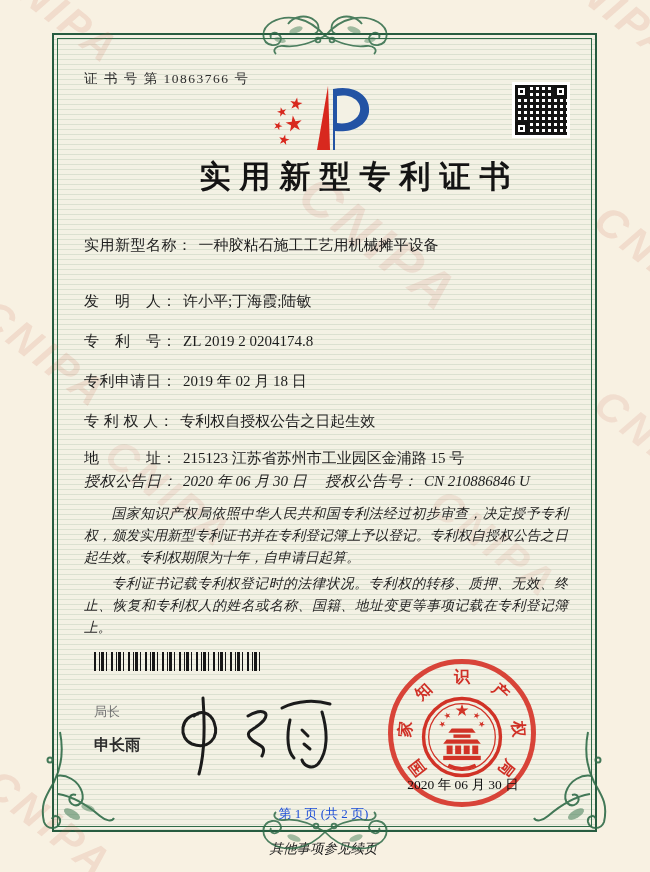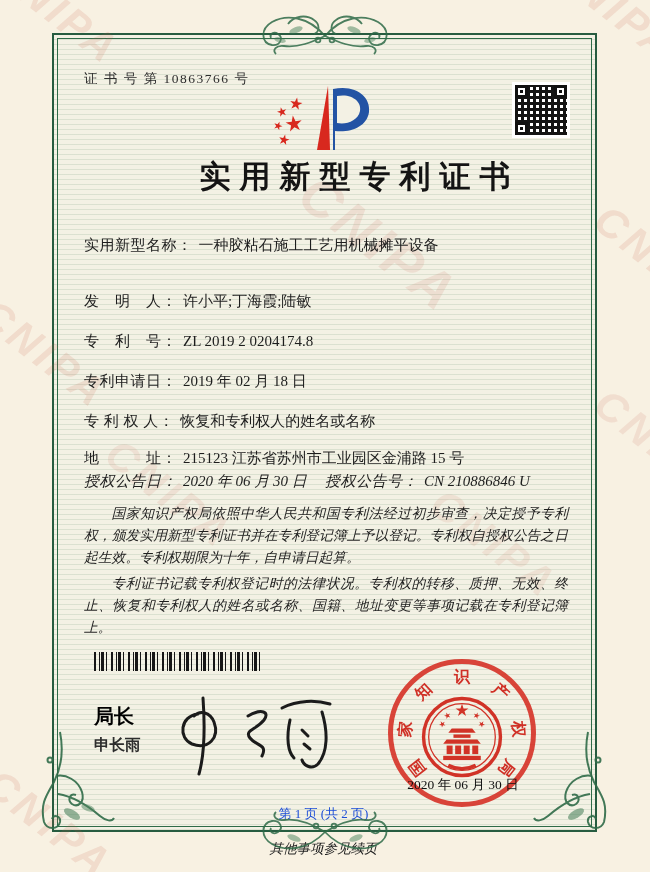--- a/index.html
+++ b/index.html
@@ -38,21 +38,21 @@
   .r0{top:0;} .r1{top:56px;} .r2{top:96px;} .r3{top:136px;} .r4{top:176px;} .r5{top:213px;} .r6{top:236px;font-style:italic;}
   .flabel{letter-spacing:0.5px;}
   .fvalue{margin-left:6px;}
   .pair2{position:absolute;left:241px;top:0;white-space:nowrap;}
   .paras{left:84px;top:503px;width:484px;font-size:13.8px;line-height:1.58;font-style:italic;color:#1f1f1f;}
   .paras p{margin:0 0 5px 0;text-indent:2em;text-align:justify;}
   .barcode{left:94px;top:652px;width:168px;height:19px;
      background-image:repeating-linear-gradient(90deg,#161616 0 2px,transparent 2px 5px,#161616 5px 6px,
        transparent 6px 7px,#161616 7px 10px,transparent 10px 12px,#161616 12px 13px,transparent 13px 17px);}
   .signer-title{left:94px;top:703px;font-family:"Liberation Sans","DejaVu Sans",sans-serif;
-     font-weight:700;font-size:20px;color:#000000;}
+     font-weight:400;font-size:13px;color:#737373;}
   .signer-name{left:94px;top:735px;font-family:"Liberation Sans","DejaVu Sans",sans-serif;
      font-weight:600;font-size:15.5px;color:#2d2d2d;}
   .signature{left:168px;top:686px;width:190px;height:96px;z-index:4;}
   .seal{left:388px;top:659px;width:148px;height:148px;border-radius:50%;
         border:5px solid rgba(211,38,27,0.85);z-index:5;box-sizing:border-box;}
   .seal-char{position:absolute;left:50%;top:50%;font-size:16px;font-weight:bold;color:rgba(205,32,22,0.92);
         font-family:"Liberation Serif",serif;}
   .sc1{transform:translate(-50%,-50%) rotate(-128deg) translateY(-56px);}
   .sc2{transform:translate(-50%,-50%) rotate(-86deg) translateY(-56px);}
   .sc3{transform:translate(-50%,-50%) rotate(-43deg) translateY(-56px);}
@@ -158,21 +158,21 @@
     <div class="frow r1">
       <span class="flabel">发　明　人：</span><span class="fvalue">许小平;丁海霞;陆敏</span>
     </div>
     <div class="frow r2">
       <span class="flabel">专　利　号：</span><span class="fvalue">ZL 2019 2 0204174.8</span>
     </div>
     <div class="frow r3">
       <span class="flabel">专利申请日：</span><span class="fvalue">2019 年 02 月 18 日</span>
     </div>
     <div class="frow r4">
-      <span class="flabel">专 利 权 人：</span><span class="fvalue">恢复和专利权人的姓名或名称</span>
+      <span class="flabel">专 利 权 人：</span><span class="fvalue">专利权自授权公告之日起生效</span>
     </div>
     <div class="frow r5">
       <span class="flabel">地　　　址：</span><span class="fvalue">215123 江苏省苏州市工业园区金浦路 15 号</span>
     </div>
     <div class="frow r6">
       <span class="flabel">授权公告日：</span><span class="fvalue">2020 年 06 月 30 日</span>
       <span class="pair2">
         <span class="flabel">授权公告号：</span><span class="fvalue">CN 210886846 U</span>
       </span>
     </div>

